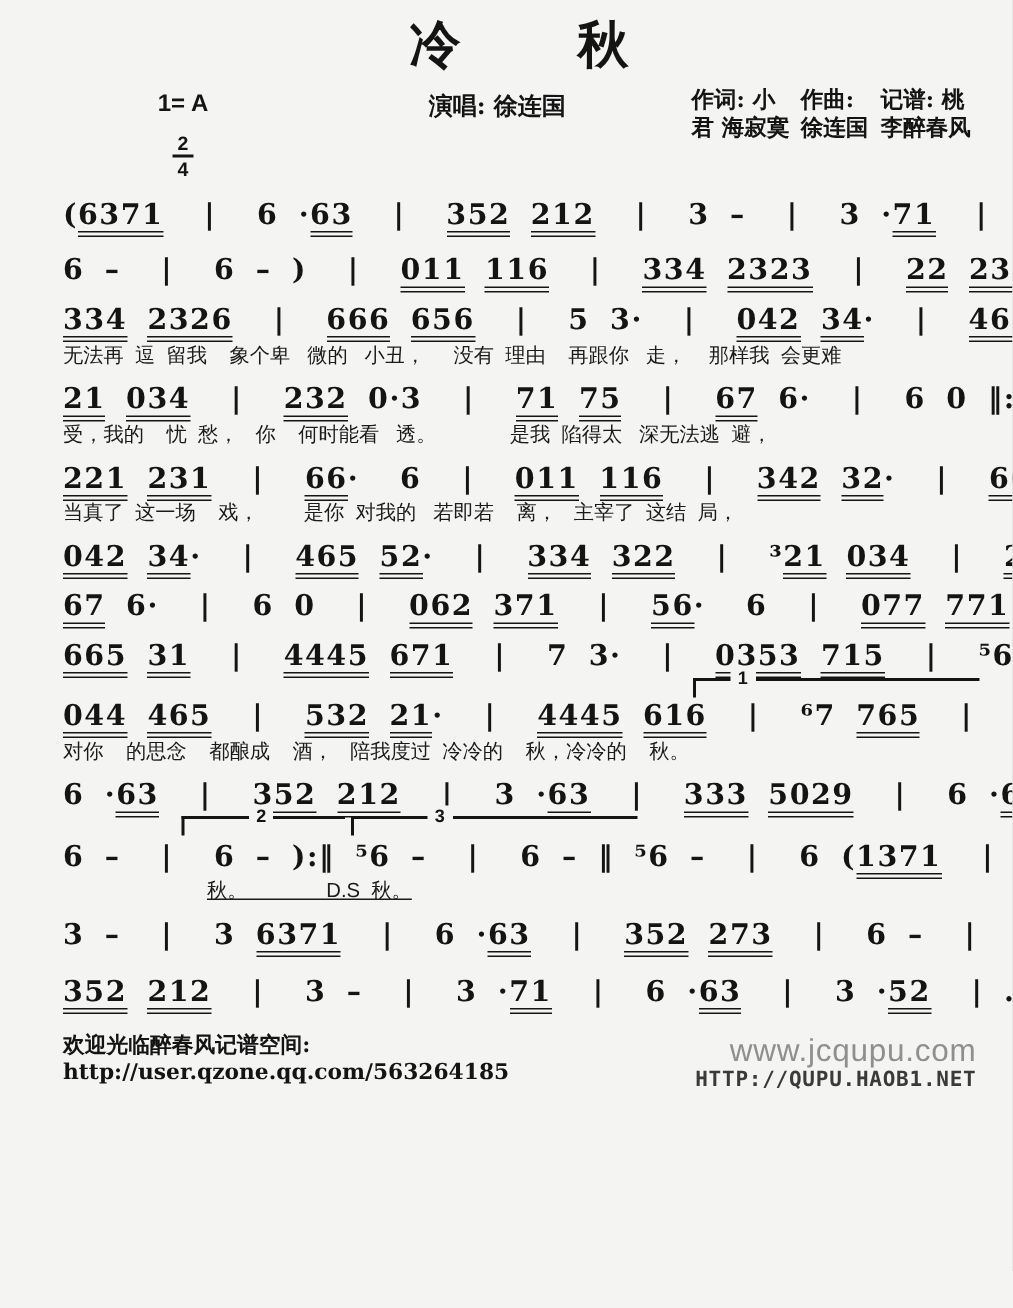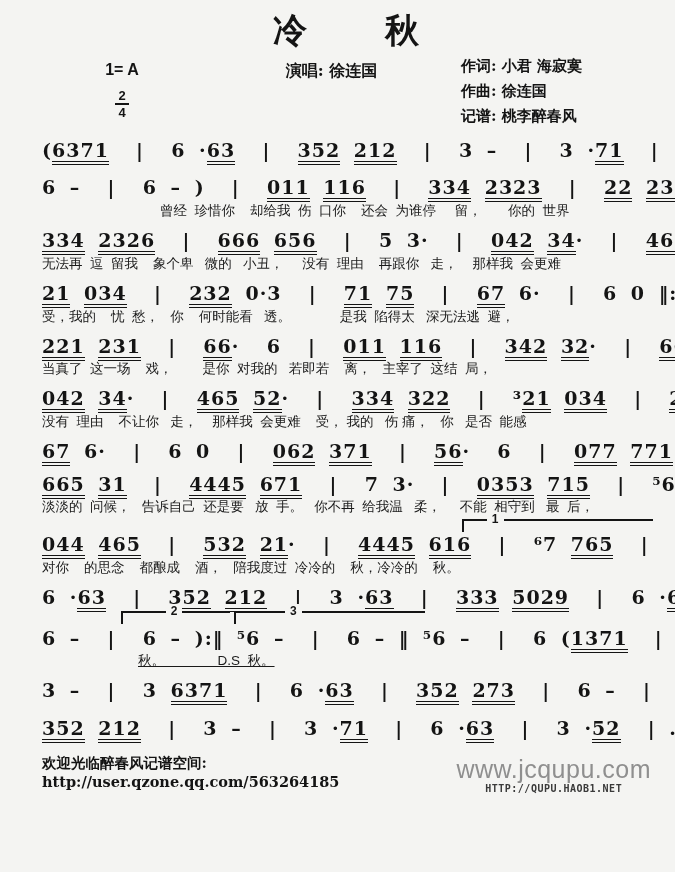--- a/index.html
+++ b/index.html
@@ -12,21 +12,21 @@
     .title{
       text-align:center;font-family:"DejaVu Serif",serif;font-weight:bold;
       font-size:34px;line-height:1.2;margin:2px 0 6px;white-space:pre;letter-spacing:1px;
     }
     .meta{display:flex;align-items:flex-start;}
     .key{width:160px;display:flex;align-items:center;gap:10px;font-weight:bold;font-size:16px;padding-top:4px;flex-direction:column;}
     .frac{display:inline-flex;flex-direction:column;align-items:center;line-height:1;font-size:13px;font-weight:bold;}
     .frac .num{border-bottom:2px solid #141414;padding:0 3px 1px;}
     .frac .den{padding-top:1px;}
     .performer{flex:1;text-align:center;font-family:"DejaVu Serif",serif;font-weight:bold;font-size:16px;padding-top:4px;}
-    .credits{width:190px;display:flex;flex-direction:column;gap:6px;font-family:"DejaVu Serif",serif;font-weight:bold;font-size:15px;}
+    .credits{width:190px;display:flex;flex-direction:row;gap:6px;font-family:"DejaVu Serif",serif;font-weight:bold;font-size:15px;}
     .score{margin-top:12px;}
     .system{position:relative;margin-bottom:8px;}
     .system.no-lyr{margin-bottom:13px;}
     .system.has-volta{margin-top:16px;}
     .notes{
       font-family:"DejaVu Serif",serif;font-weight:bold;font-size:19px;line-height:1.3;
       white-space:pre;letter-spacing:1px;word-spacing:6px;
     }
     .beam{border-bottom:4px double #141414;padding-bottom:0;}
     .lyrics{font-size:13.5px;white-space:pre;margin-top:2px;color:#1a1a1a;}
@@ -39,22 +39,22 @@
     }
     .v1{top:-13px;left:69%;width:31%;}
     .v1 .vlabel{left:12%;}
     .v2{top:-15px;left:13%;width:17.5%;}
     .v2 .vlabel{left:40%;}
     .v3{top:-15px;left:31.5%;width:31%;}
     .v3 .vlabel{left:26%;}
     .footer{display:flex;justify-content:space-between;align-items:flex-end;margin-top:10px;gap:32px;}
     .footer-left{font-family:"DejaVu Serif",serif;font-weight:bold;font-size:14.5px;padding-bottom:4px;}
     .footer-logo{text-align:right;line-height:1;}
-    .logo-main{font-size:25px;color:#8f8f8f;letter-spacing:0.5px;}
-    .logo-sub{font-family:"DejaVu Sans Mono",monospace;font-size:10px;font-weight:bold;color:#3a3a3a;letter-spacing:0.5px;margin-top:2px;text-align:center;}
+    .logo-main{font-size:21px;color:#8f8f8f;letter-spacing:0.5px;}
+    .logo-sub{font-family:"DejaVu Sans Mono",monospace;font-size:14px;font-weight:bold;color:#3a3a3a;letter-spacing:0.5px;margin-top:2px;}
   </style>
 </head>
 <body>
 
 <div class="page">
 
   <h1 class="title">冷      秋</h1>
 
   <div class="meta">
     <div class="key">
@@ -73,50 +73,47 @@
   </div>
 
   <div class="score">
 
     <div class="system no-lyr">
       <div class="notes">(<span class="beam">6371</span>  |  6 ·<span class="beam">63</span>  |  <span class="beam">352</span> <span class="beam">212</span>  |  3 –  |  3 ·<span class="beam">71</span>  |  6 ·  |     |</div>
     </div>
 
     <div class="system">
       <div class="notes">6 –  |  6 – )  |  <span class="beam">011</span> <span class="beam">116</span>  |  <span class="beam">334</span> <span class="beam">2323</span>  |  <span class="beam">22</span> <span class="beam">231</span>  |  6 6·  |   ·  |</div>
-      <div class="lyrics ind-120">曾经  珍惜你    却给我  伤  口你    还会  为谁停     留，       你的  世界</div>
     </div>
 
     <div class="system">
       <div class="notes"><span class="beam">334</span> <span class="beam">2326</span>  |  <span class="beam">666</span> <span class="beam">656</span>  |  5 3·  |  <span class="beam">042</span> <span class="beam">34</span>·  |  <span class="beam">465</span> ·  |     |</div>
       <div class="lyrics">无法再  逗  留我    象个卑   微的   小丑，     没有  理由    再跟你   走，    那样我  会更难</div>
     </div>
 
     <div class="system">
       <div class="notes"><span class="beam">21</span> <span class="beam">034</span>  |  <span class="beam">232</span> 0·3  |  <span class="beam">71</span> <span class="beam">75</span>  |  <span class="beam">67</span> 6·  |  6 0 ‖:    |     |</div>
       <div class="lyrics">受，我的    忧  愁，   你    何时能看   透。             是我  陷得太   深无法逃  避，</div>
     </div>
 
     <div class="system">
       <div class="notes"><span class="beam">221</span> <span class="beam">231</span>  |  <span class="beam">66</span>·  6  |  <span class="beam">011</span> <span class="beam">116</span>  |  <span class="beam">342</span> <span class="beam">32</span>·  |  <span class="beam">666</span>   |   3 ·  |</div>
       <div class="lyrics">当真了  这一场    戏，        是你  对我的   若即若    离，   主宰了  这结  局，</div>
     </div>
 
     <div class="system">
       <div class="notes"><span class="beam">042</span> <span class="beam">34</span>·  |  <span class="beam">465</span> <span class="beam">52</span>·  |  <span class="beam">334</span> <span class="beam">322</span>  |  ³<span class="beam">21</span> <span class="beam">034</span>  |  <span class="beam">232</span> 0·3  |     |</div>
-      <div class="lyrics">没有  理由    不让你   走，    那样我  会更难    受， 我的   伤 痛，   你   是否  能感</div>
     </div>
 
     <div class="system">
       <div class="notes"><span class="beam">67</span> 6·  |  6 0  |  <span class="beam">062</span> <span class="beam">371</span>  |  <span class="beam">56</span>·  6  |  <span class="beam">077</span> <span class="beam">771</span>  |   5  |     |</div>
     </div>
 
     <div class="system">
       <div class="notes"><span class="beam">665</span> <span class="beam">31</span>  |  <span class="beam">4445</span> <span class="beam">671</span>  |  7 3·  |  <span class="beam">0353</span> <span class="beam">715</span>  |  ⁵6 –  |     |   5·  |</div>
-      <div class="lyrics">淡淡的  问候，   告诉自己  还是要   放  手。   你不再  给我温   柔，     不能  相守到   最  后，</div>
     </div>
 
     <div class="system has-volta">
       <div class="volta v1">
         <span class="vlabel">1</span>
       </div>
       <div class="notes"><span class="beam">044</span> <span class="beam">465</span>  |  <span class="beam">532</span> <span class="beam">21</span>·  |  <span class="beam">4445</span> <span class="beam">616</span>  |  ⁶7 <span class="beam">765</span>  |  6 –  |  6 (  |</div>
       <div class="lyrics">对你    的思念    都酿成    酒，   陪我度过  冷冷的    秋，冷冷的    秋。</div>
     </div>
 

